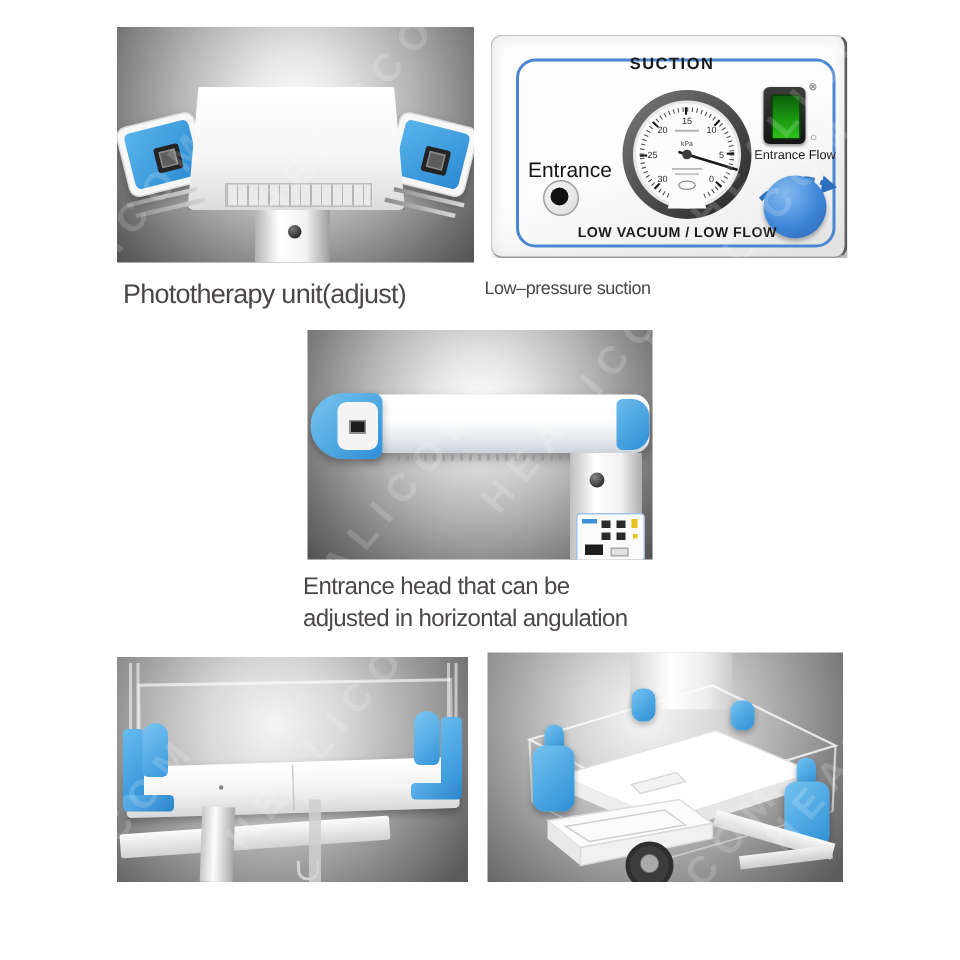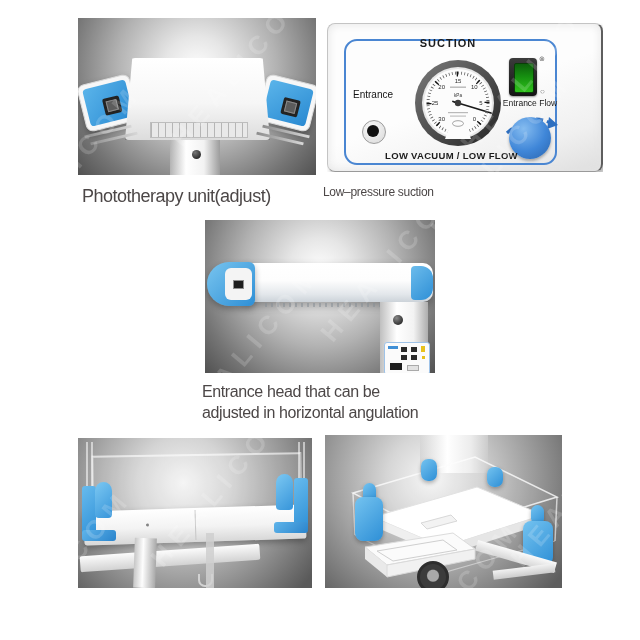--- a/index.html
+++ b/index.html
@@ -42,32 +42,32 @@
   .pt-slat{position:absolute;width:48px;height:3px;background:linear-gradient(90deg,#8d8d8d,#d7d7d7);}
   .pt-sl1{left:6px;top:112px;transform:rotate(-13deg)}
   .pt-sl2{left:12px;top:119px;transform:rotate(-13deg)}
   .pt-sl3{left:184px;top:112px;transform:rotate(13deg)}
   .pt-sl4{left:178px;top:119px;transform:rotate(13deg)}
   .pt-stand{position:absolute;left:92px;top:122px;width:50px;height:35px;
           background:linear-gradient(90deg,#b3b3b3,#ffffff 32%,#f2f2f2 68%,#9c9c9c);}
   .pt-knob{position:absolute;left:114px;top:132px;width:9px;height:9px;border-radius:50%;
           background:radial-gradient(circle at 35% 30%,#777,#101010);}
   
-  .photo2{left:327px;top:23px;width:276px;height:149px;}
+  .photo2{left:327px;top:23px;width:238px;height:149px;}
   .sp-panel{position:absolute;inset:0;border-radius:8px;
           background:linear-gradient(160deg,#fdfdfd 50%,#f0f0f0 80%,#dedede 100%);
           border:1px solid #c4c4c4;border-right:2px solid #5e5e5e;border-bottom:1px solid #9a9a9a;
           box-shadow:3px 4px 5px rgba(0,0,0,.28), inset 0 0 10px #e4e4e4;}
   .sp-blue{position:absolute;left:16px;top:15px;width:209px;height:122px;
           border:2px solid #4a86d2;border-radius:13px;}
   .sp-title{position:absolute;left:40px;top:13px;width:160px;text-align:center;
           font-size:11px;font-weight:bold;letter-spacing:1px;color:#1b1b1b;}
   .sp-gauge{position:absolute;left:86px;top:35px;}
-  .sp-entrance{position:absolute;left:10px;top:65px;width:70px;text-align:center;
-          font-size:10px;color:#141414;}
+  .sp-entrance{position:absolute;left:10px;top:81px;width:70px;text-align:right;
+          font-size:14px;color:#141414;}
   .sp-port{position:absolute;left:34px;top:96px;width:22px;height:22px;border-radius:50%;
           background:radial-gradient(circle at 40% 35%,#fafafa,#d8d8d8);border:1px solid #9d9d9d;}
   .sp-port-in{position:absolute;left:4px;top:4px;width:12px;height:12px;border-radius:50%;background:#111;}
   .sp-switch{position:absolute;left:181px;top:34px;width:28px;height:38px;border-radius:4px;
           background:linear-gradient(180deg,#3c3c3c,#141414);box-shadow:0 1px 2px rgba(0,0,0,.4);}
   .sp-rocker{position:absolute;left:5px;top:5px;width:18px;height:28px;border-radius:2px;
           background:linear-gradient(180deg,#0d5f0c 0%,#168f10 45%,#2ec11b 100%);border:1px solid #0a3d08;}
   .sp-sym{position:absolute;font-size:7px;color:#6a6a6a;line-height:7px;}
   .sp-sym1{left:211px;top:31px}.sp-sym2{left:212px;top:64px;font-size:8px}
   .sp-regflow{position:absolute;left:162px;top:74px;width:80px;text-align:center;

